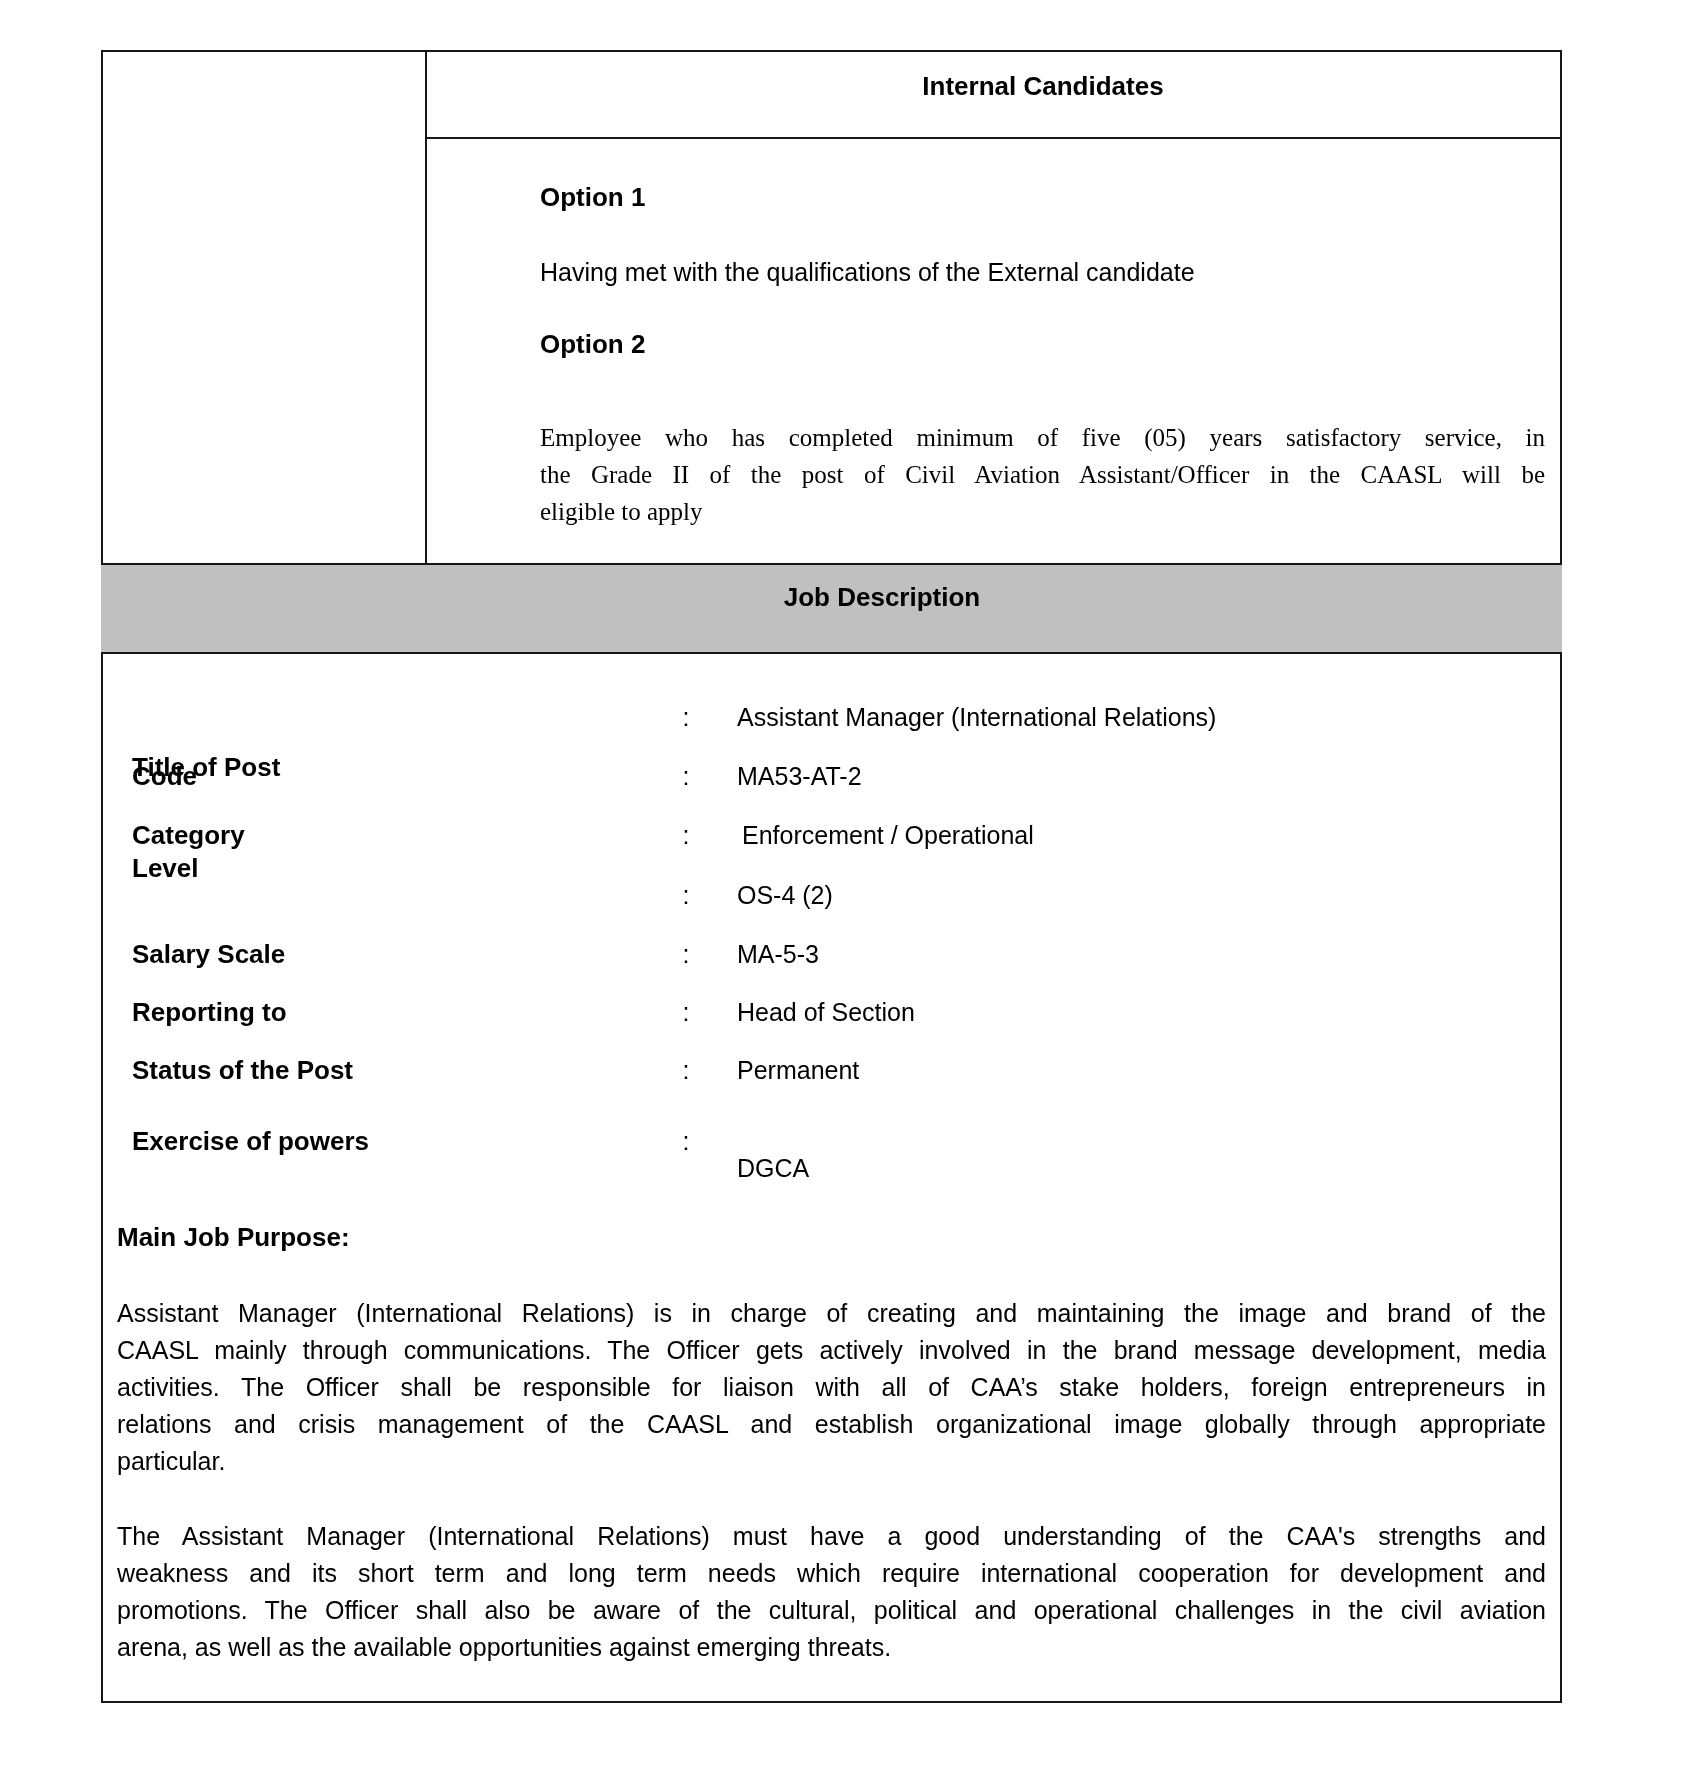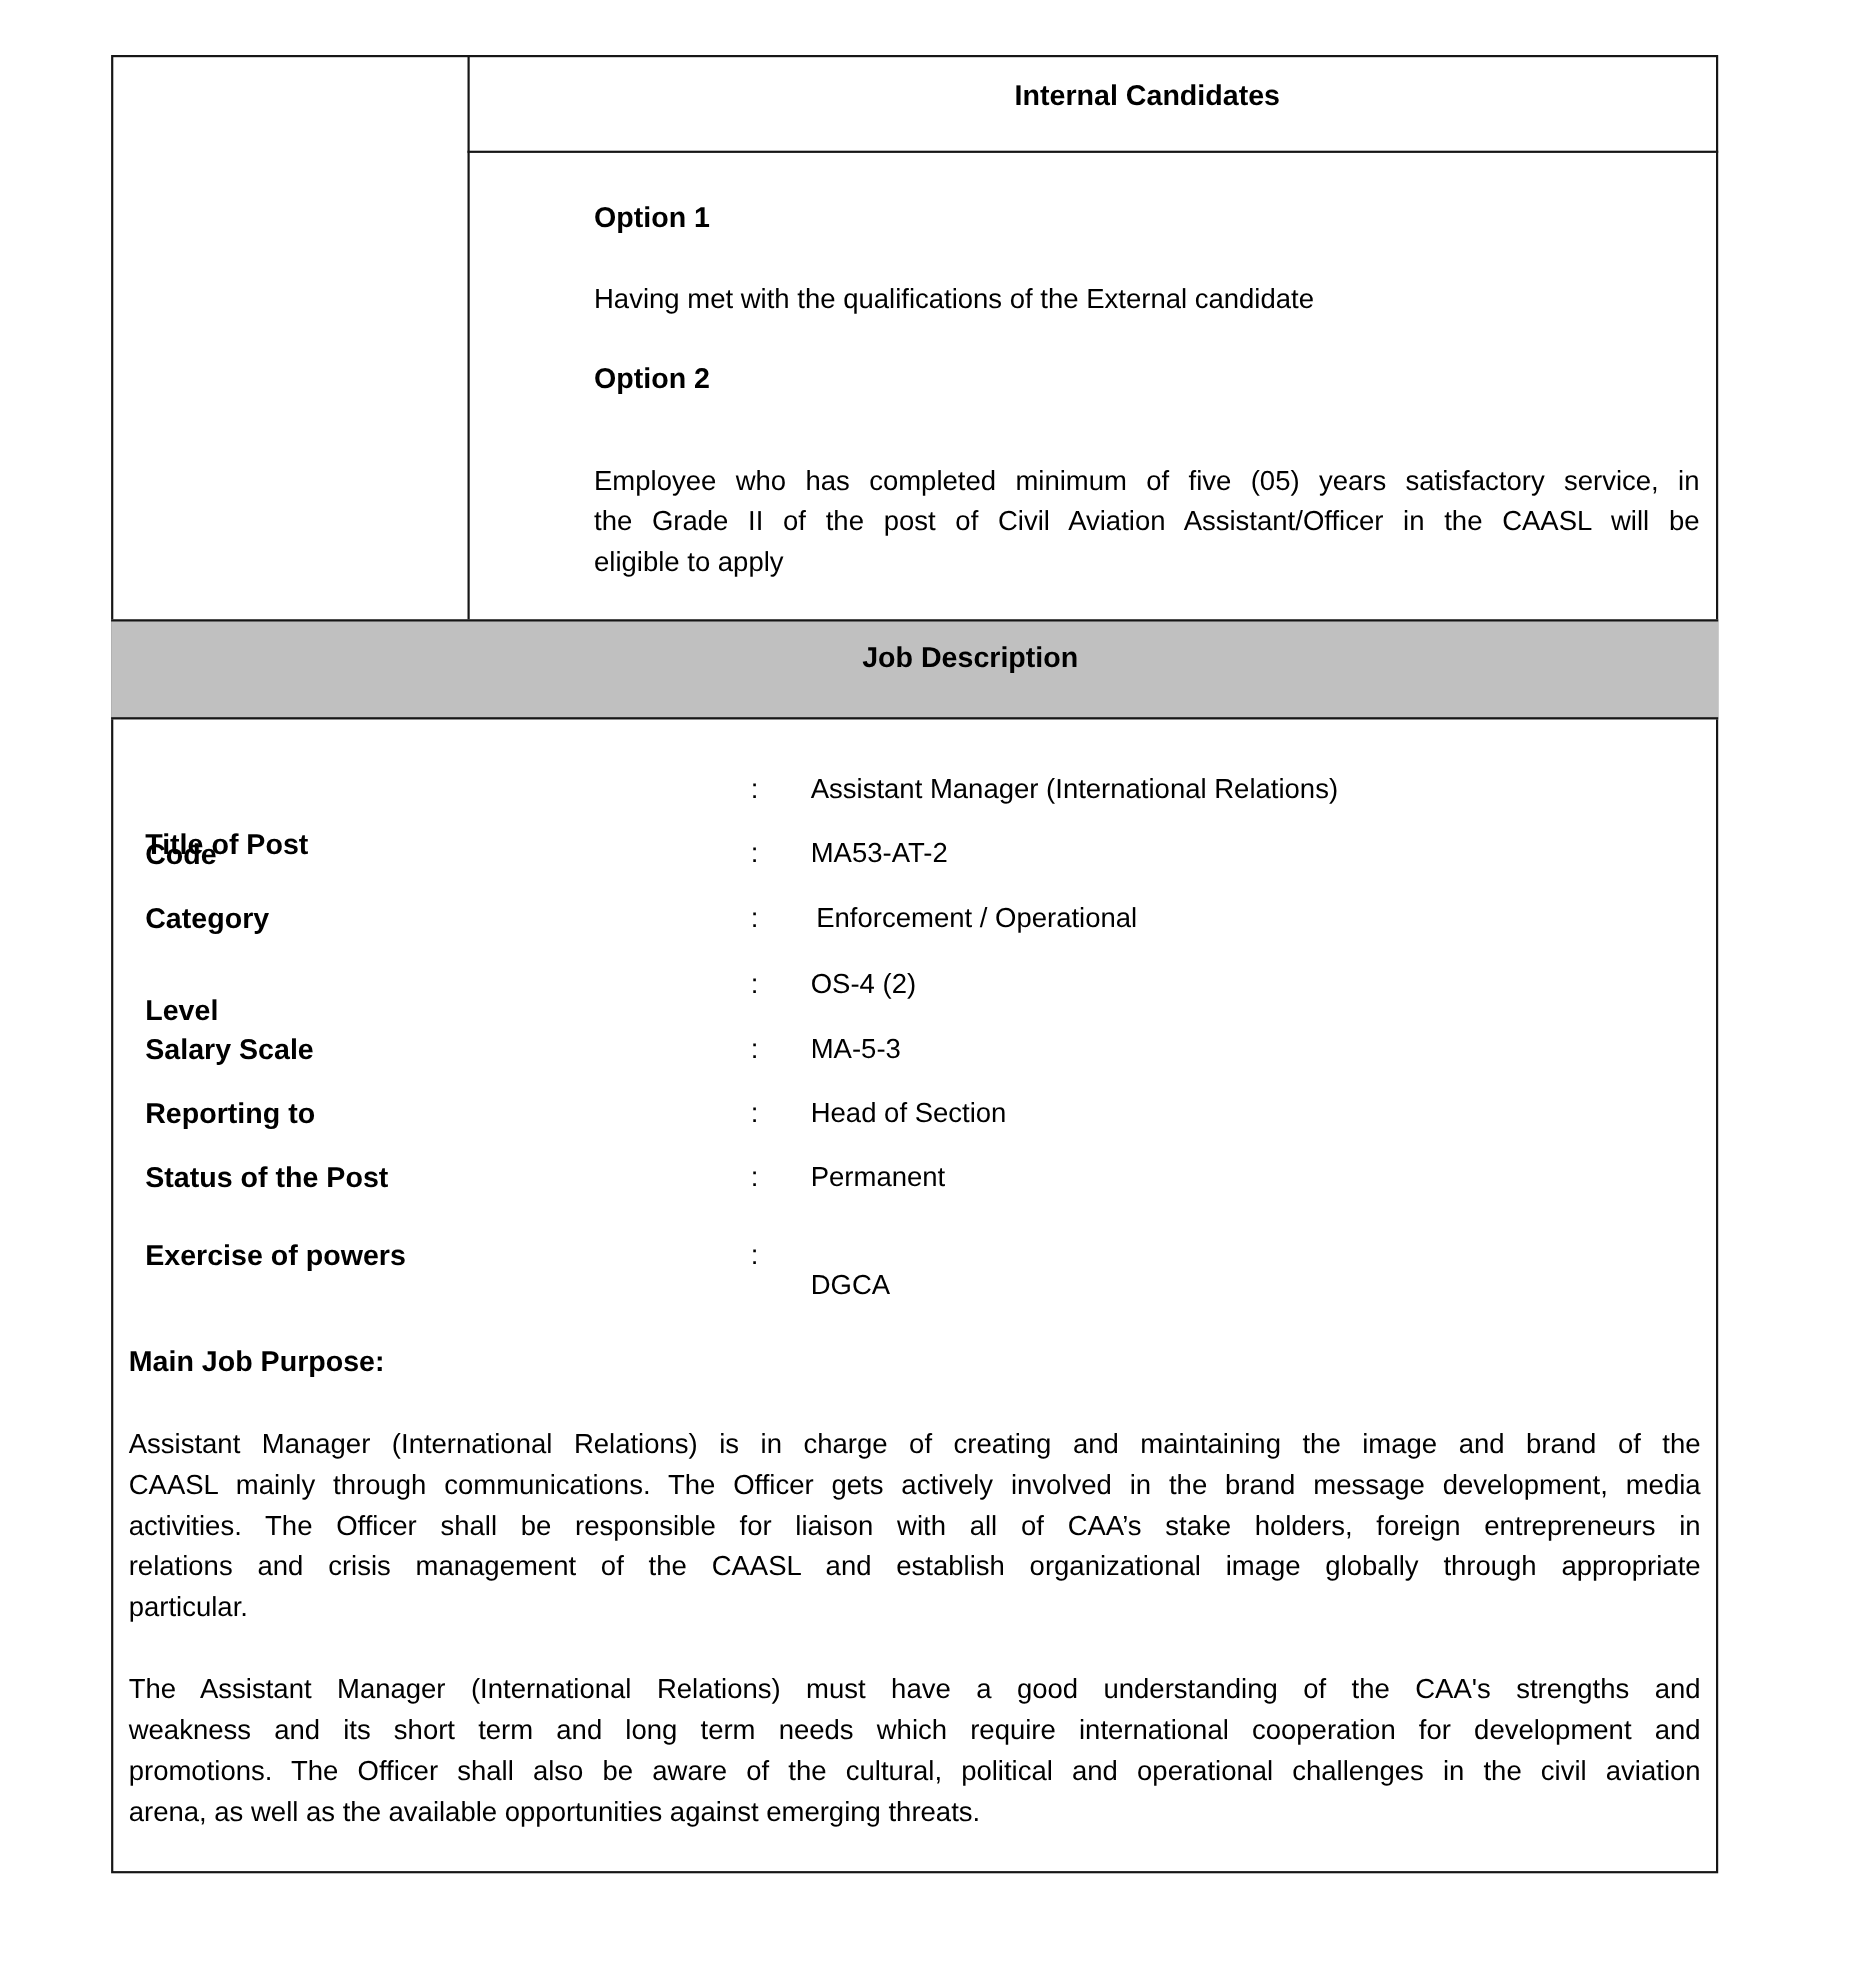--- a/index.html
+++ b/index.html
@@ -36,41 +36,41 @@
   <div class="abs outline"></div>
   <div class="abs rule v-divider"></div>
   <div class="abs rule h-underline"></div>
   <div class="abs gray-bar"></div>
 
   <div class="abs line b center" style="left:524px; top:68px; width:1038px;">Internal Candidates</div>
 
   <div class="abs line b" style="left:540px; top:179px;">Option 1</div>
   <div class="abs line txt" style="left:540px; top:254px;">Having met with the qualifications of the External candidate</div>
   <div class="abs line b" style="left:540px; top:326px;">Option 2</div>
-  <div class="abs para" style="left:540px; top:419px; width:1005px;">
+  <div class="abs para" style="left:540px; top:419px; width:1005px;font-family:Liberation Serif, serif;">
     <div class="pl jl">Employee who has completed minimum of five (05) years satisfactory service, in</div>
     <div class="pl jl">the Grade II of the post of Civil Aviation Assistant/Officer in the CAASL will be</div>
     <div class="pl">eligible to apply</div>
   </div>
 
   <div class="abs line b center" style="left:202px; top:579px; width:1360px;">Job Description</div>
 
   <div class="abs line b" style="left:132px; top:736px;margin-top:13px;">Title of Post</div>
   <div class="abs line txt colon" style="left:676px; top:699px;">:</div>
   <div class="abs line txt" style="left:737px; top:699px;">Assistant Manager (International Relations)</div>
 
   <div class="abs line b" style="left:132px; top:758px;">Code</div>
   <div class="abs line txt colon" style="left:676px; top:758px;">:</div>
   <div class="abs line txt" style="left:737px; top:758px;">MA53-AT-2</div>
 
   <div class="abs line b" style="left:132px; top:817px;">Category</div>
   <div class="abs line txt colon" style="left:676px; top:817px;">:</div>
   <div class="abs line txt" style="left:742px; top:817px;">Enforcement / Operational</div>
 
-  <div class="abs line b" style="left:132px; top:900px;">Level</div>
+  <div class="abs line b" style="left:132px; top:850px;">Level</div>
   <div class="abs line txt colon" style="left:676px; top:877px;">:</div>
   <div class="abs line txt" style="left:737px; top:877px;">OS-4 (2)</div>
 
   <div class="abs line b" style="left:132px; top:936px;">Salary Scale</div>
   <div class="abs line txt colon" style="left:676px; top:936px;">:</div>
   <div class="abs line txt" style="left:737px; top:936px;">MA-5-3</div>
 
   <div class="abs line b" style="left:132px; top:994px;">Reporting to</div>
   <div class="abs line txt colon" style="left:676px; top:994px;">:</div>
   <div class="abs line txt" style="left:737px; top:994px;">Head of Section</div>

